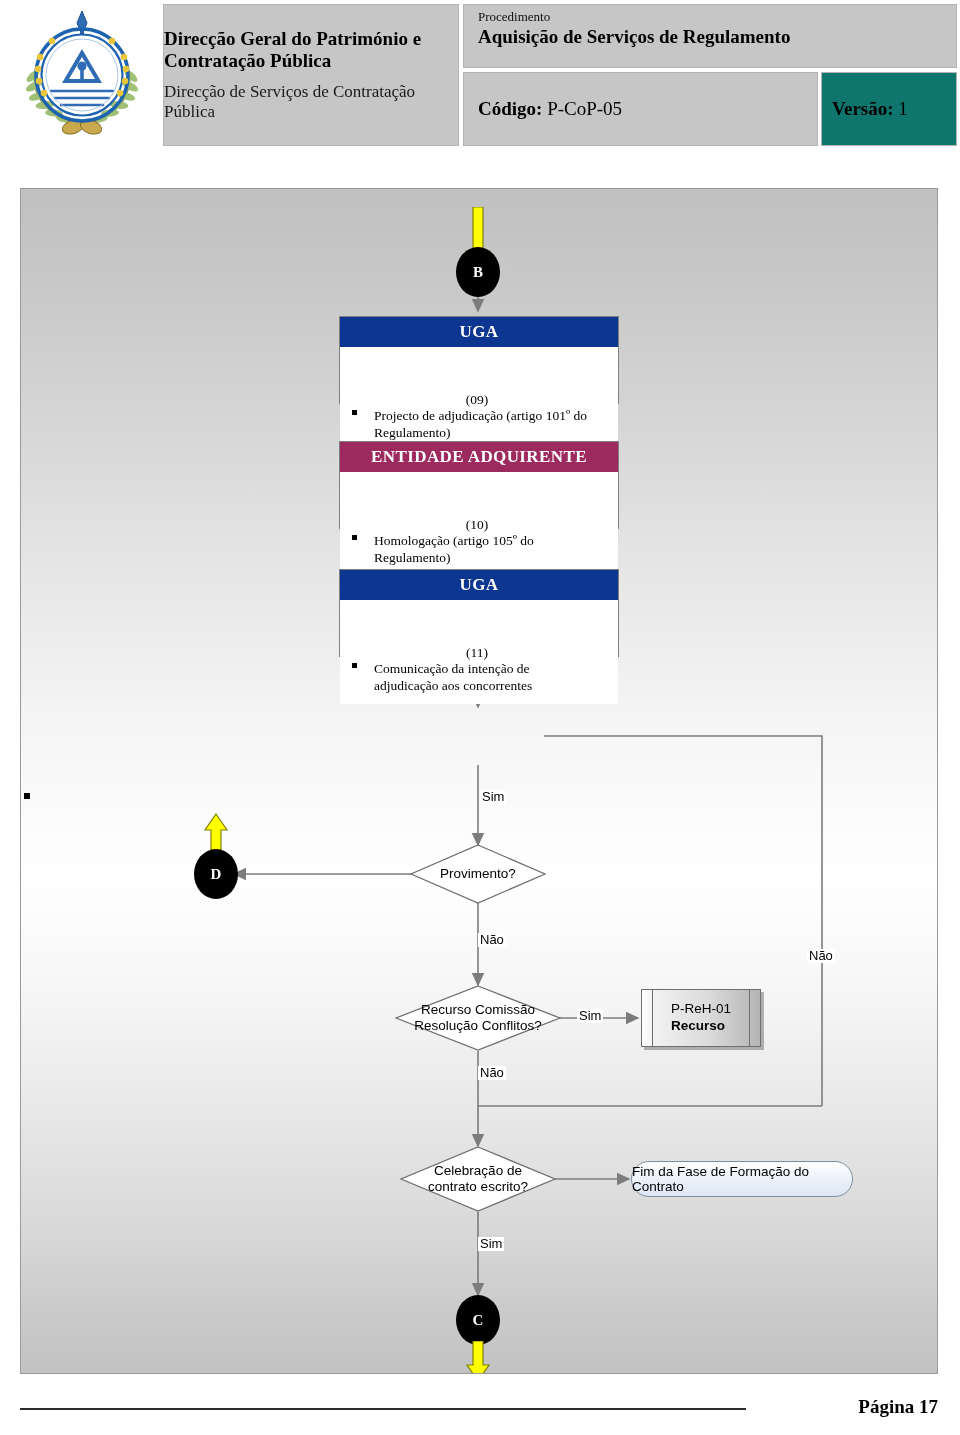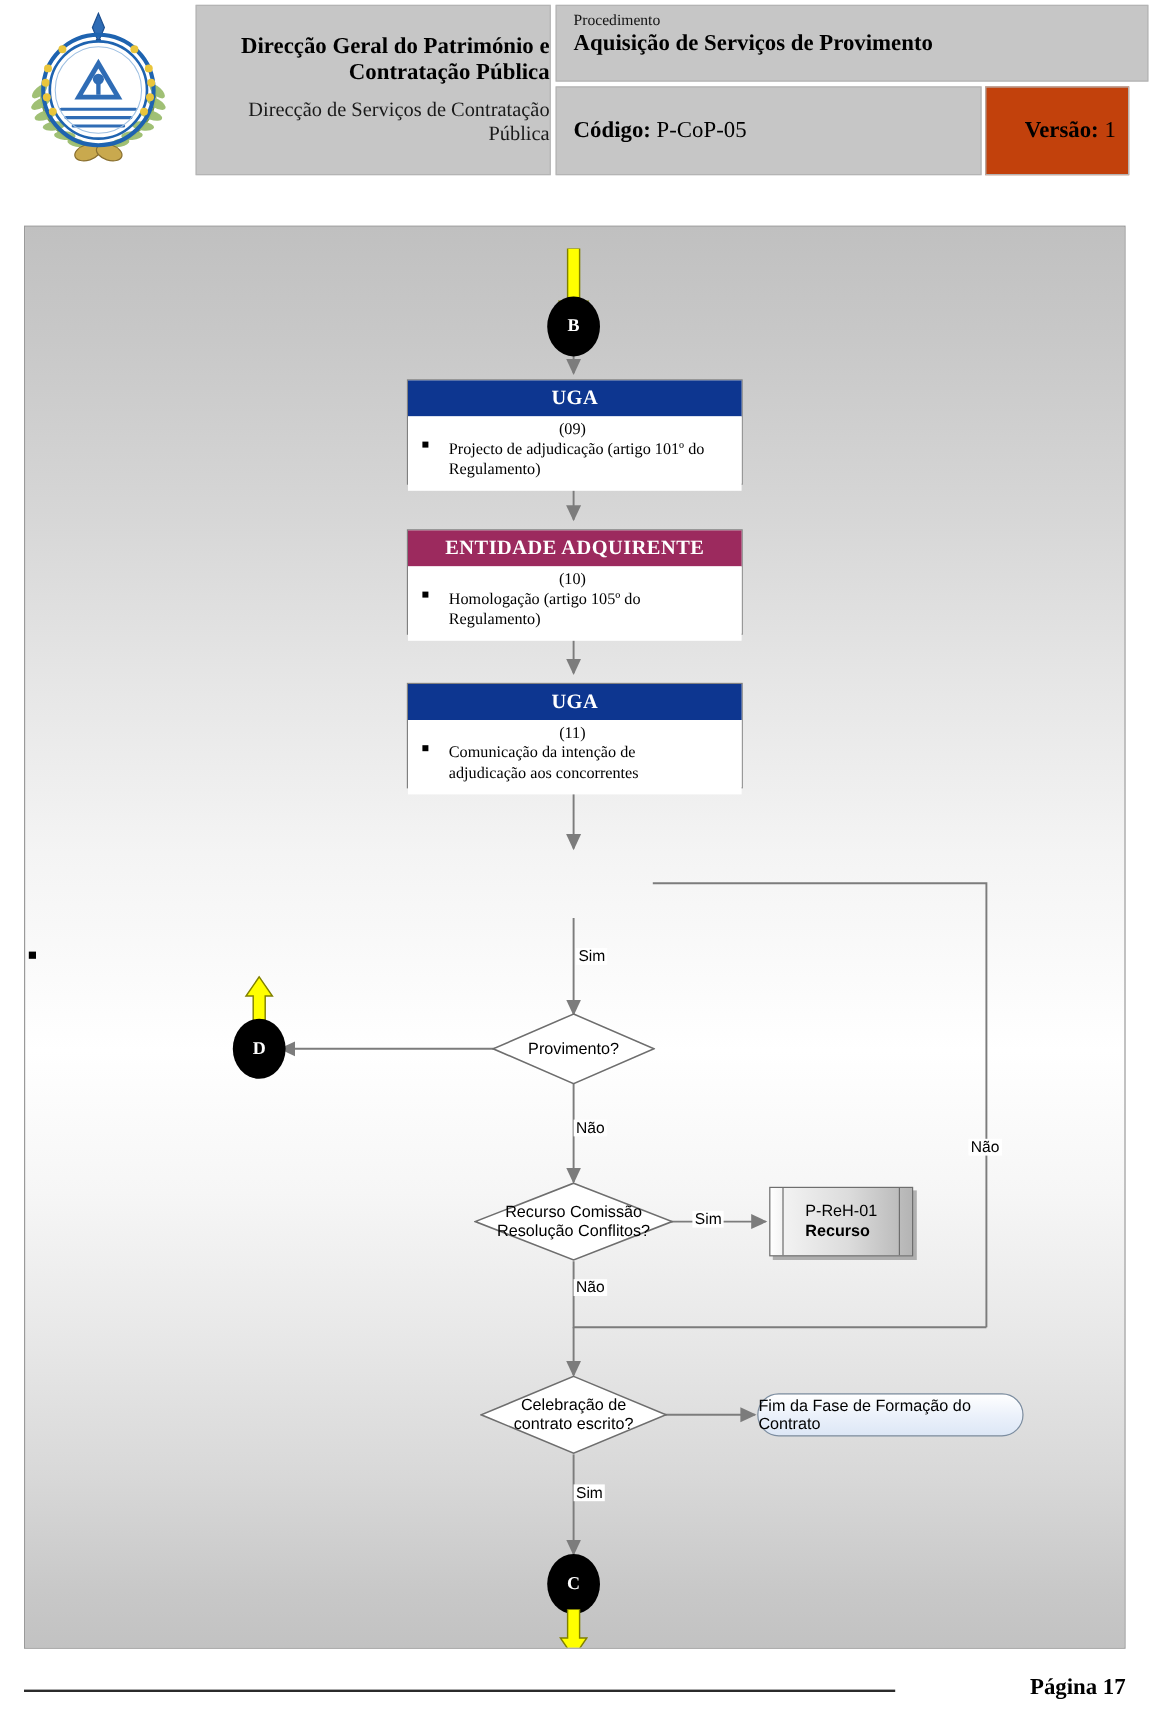--- a/index.html
+++ b/index.html
@@ -12,41 +12,41 @@
   .doc-header{
     position:absolute;left:0;top:0;width:960px;height:150px;
   }
   .logo-cell{
     position:absolute;left:0;top:0;width:163px;height:150px;
     display:flex;align-items:center;justify-content:center;
   }
   .hdr-left{
     position:absolute;left:163px;top:4px;width:296px;height:142px;
     background:#c6c6c6;border:1px solid #b4b4b4;
-    box-sizing:border-box;text-align:right;
+    box-sizing:border-box;text-align:left;
     display:flex;flex-direction:column;justify-content:center;
   }
   .hdr-left .t1{font-weight:bold;font-size:19px;line-height:1.18;color:#000;}
   .hdr-left .t2{font-size:17px;line-height:1.2;color:#1a1a1a;margin-top:9px;}
   .hdr-proc{
     position:absolute;left:463px;top:4px;width:494px;height:64px;
     background:#c6c6c6;border:1px solid #b4b4b4;box-sizing:border-box;
     padding:4px 0 0 14px;
   }
   .hdr-proc .lbl{font-size:13px;color:#111;line-height:1.25;}
   .hdr-proc .val{font-size:19px;font-weight:bold;color:#000;line-height:1.3;}
   .hdr-cod{
     position:absolute;left:463px;top:72px;width:355px;height:74px;
     background:#c6c6c6;border:1px solid #b4b4b4;box-sizing:border-box;
     display:flex;align-items:center;padding-left:14px;
   }
   .hdr-ver{
-    position:absolute;left:821px;top:72px;width:120px;height:74px;
-    background:#c2410c;border:1px solid #b4b4b4;box-sizing:border-box;
-    display:flex;align-items:center;padding-left:32px;
+    position:absolute;left:821px;top:72px;width:136px;height:74px;
+    background:#0f766e;border:1px solid #b4b4b4;box-sizing:border-box;
+    display:flex;align-items:center;padding-left:10px;
   }
   .kv{font-size:19px;color:#000;}
   .kv b{font-weight:bold;}
   .kv span{font-weight:normal;}
 
   
   .canvas{
     position:absolute;left:20px;top:188px;width:918px;height:1186px;
     border:1px solid #9a9a9a;box-sizing:border-box;
     background:linear-gradient(to bottom,
@@ -60,21 +60,21 @@
   
   .pbox{
     box-sizing:border-box;border:1px solid #808080;background:#ffffff;
   }
   .pbox .bh{
     height:30px;line-height:30px;text-align:center;color:#ffffff;
     font-weight:bold;font-size:17px;letter-spacing:.4px;font-family:Liberation Serif, serif;
   }
   .pbox .bb{
     position:relative;min-height:54px;background:#ffffff;
-    font-size:13.5px;line-height:1.22;color:#000;padding:3px 22px 5px 34px;
+    font-size:13.5px;line-height:1.22;color:#000;padding:3px 22px 5px 34px;margin-top:42px;
   }
   .pbox .num{display:block;text-align:center;margin-left:-16px;}
   .pbox .bullet{
     position:absolute;left:12px;top:21px;width:5px;height:5px;background:#000;
   }
 
   
   .conn{
     border-radius:50%;background:#000000;color:#ffffff;
     display:flex;align-items:center;justify-content:center;
@@ -200,21 +200,21 @@
     </svg>
   </div>
 
   <div class="hdr-left">
     <div class="t1">Direcção Geral do Património e Contratação Pública</div>
     <div class="t2">Direcção de Serviços de Contratação Pública</div>
   </div>
 
   <div class="hdr-proc">
     <div class="lbl">Procedimento</div>
-    <div class="val">Aquisição de Serviços de Provimento</div>
+    <div class="val">Aquisição de Serviços de Regulamento</div>
   </div>
 
   <div class="hdr-cod">
     <div class="kv">
       <b>Código:</b>
       <span>P-CoP-05</span>
     </div>
   </div>
 
   <div class="hdr-ver">

